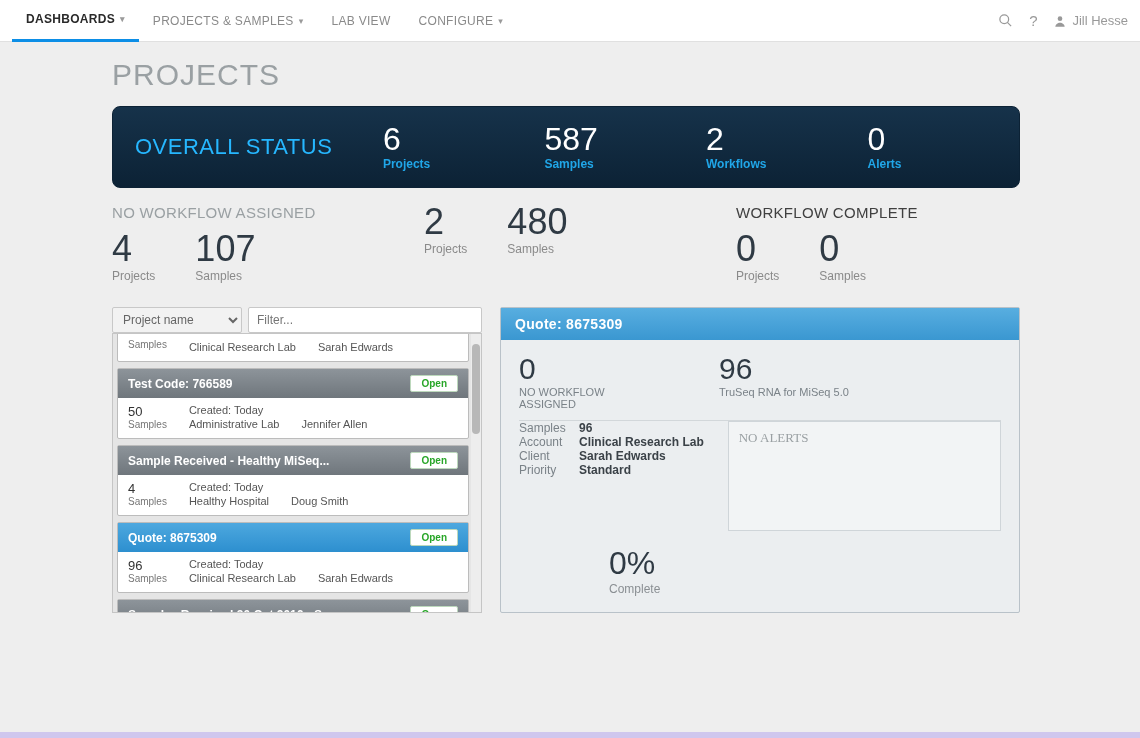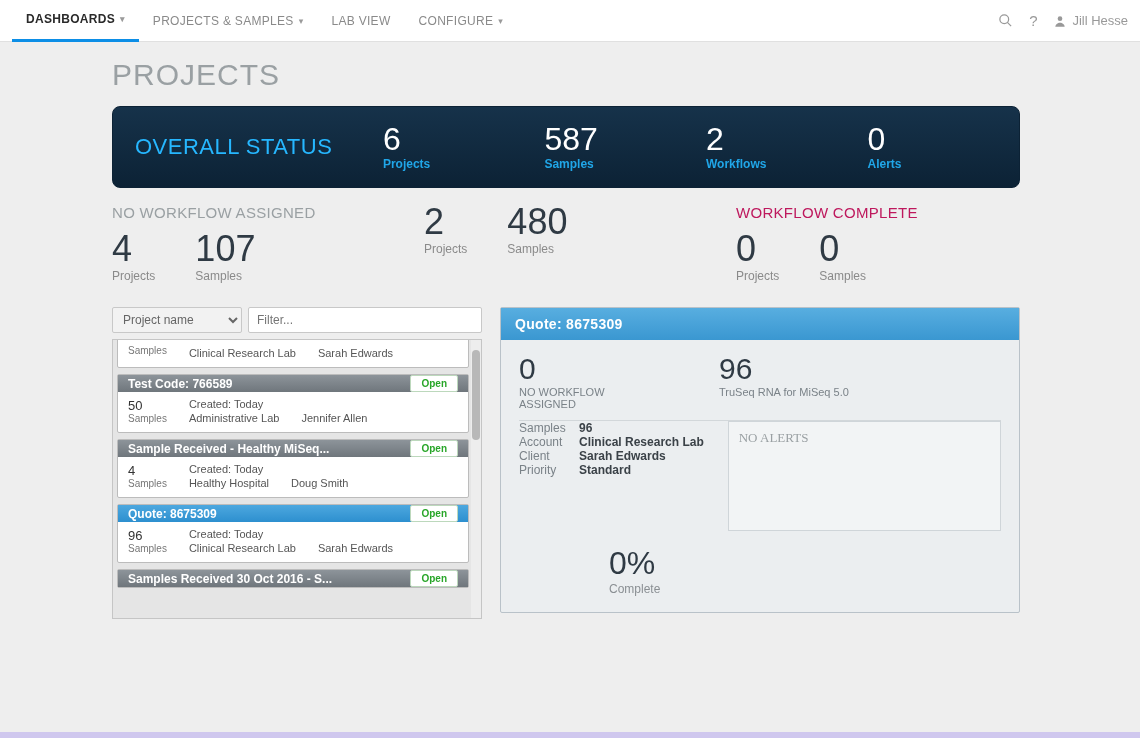--- a/index.html
+++ b/index.html
@@ -78,31 +78,31 @@
     display:flex; margin-top:16px; gap: 28px;
   }
   .substatus .group {
     flex:1;
   }
   .substatus .group h3 {
     font-size:15px; font-weight:500; letter-spacing:.3px; margin-bottom:10px;
   }
   .substatus .g-none h3 { color:#9aa0a3; }
   .substatus .g-prog h3 { color:#1b99d8; }
-  .substatus .g-done h3 { color:#be185d; }
+  .substatus .g-done h3 { color:#404040; }
   .substatus .pair { display:flex; gap:40px; }
   .substatus .pair .num { font-size:36px; color:#2f3a44; font-weight:300; line-height:1;}
   .substatus .pair .cap { font-size:12px; color:#8a8a8a; margin-top:2px; }
 
   
   .lower { display:flex; gap:18px; margin-top:24px; }
   .listpane { width: 370px; }
   .detailpane { flex:1; }
 
-  .filter-row { display:flex; gap:6px; margin-bottom:6px; }
+  .filter-row { display:flex; gap:6px; }
   .filter-row select {
     width:130px; height:26px; font-size:12px; color:#666;
     background:#f2f2f2; border:1px solid #c8c8c8; border-radius:2px; padding:0 6px;
   }
   .filter-row input {
     flex:1; height:26px; font-size:12px; padding:0 8px;
     border:1px solid #c8c8c8; border-radius:2px;
   }
 
   .listbox {
@@ -112,21 +112,21 @@
   .listbox .scroll { position:absolute; right:0; top:0; bottom:0; width:10px;
     background:#ededed; }
   .listbox .scroll .thumb{ position:absolute; left:1px; right:1px; top:10px; height:90px;
     background:#b8b8b8; border-radius:4px;}
   .card {
     margin: 0 12px 6px 4px; border:1px solid #bcbcbc; border-radius:2px;
     background:#fff; font-size:11px;
   }
   .card .hdr {
     background: linear-gradient(#8d949a,#6f767c);
-    color:#fff; padding:0 10px; font-weight:600; font-size:12px;
+    color:#fff; padding:6px 10px; font-weight:600; font-size:12px;
     display:flex; align-items:center; justify-content:space-between;
   }
   .card.selected .hdr { background: linear-gradient(#4da8df,#2d8fcf); }
   .card .hdr .open-btn {
     background:#fff; color:#28a628; border:1px solid #bcd8bc;
     font-size:10px; padding:2px 10px; border-radius:2px; cursor:pointer; font-weight:600;
   }
   .card .body { padding:6px 10px 8px; color:#555; }
   .card .body .row1 { display:flex; gap:22px; }
   .card .body .big { font-weight:400; font-size:13px; color:#333;}

